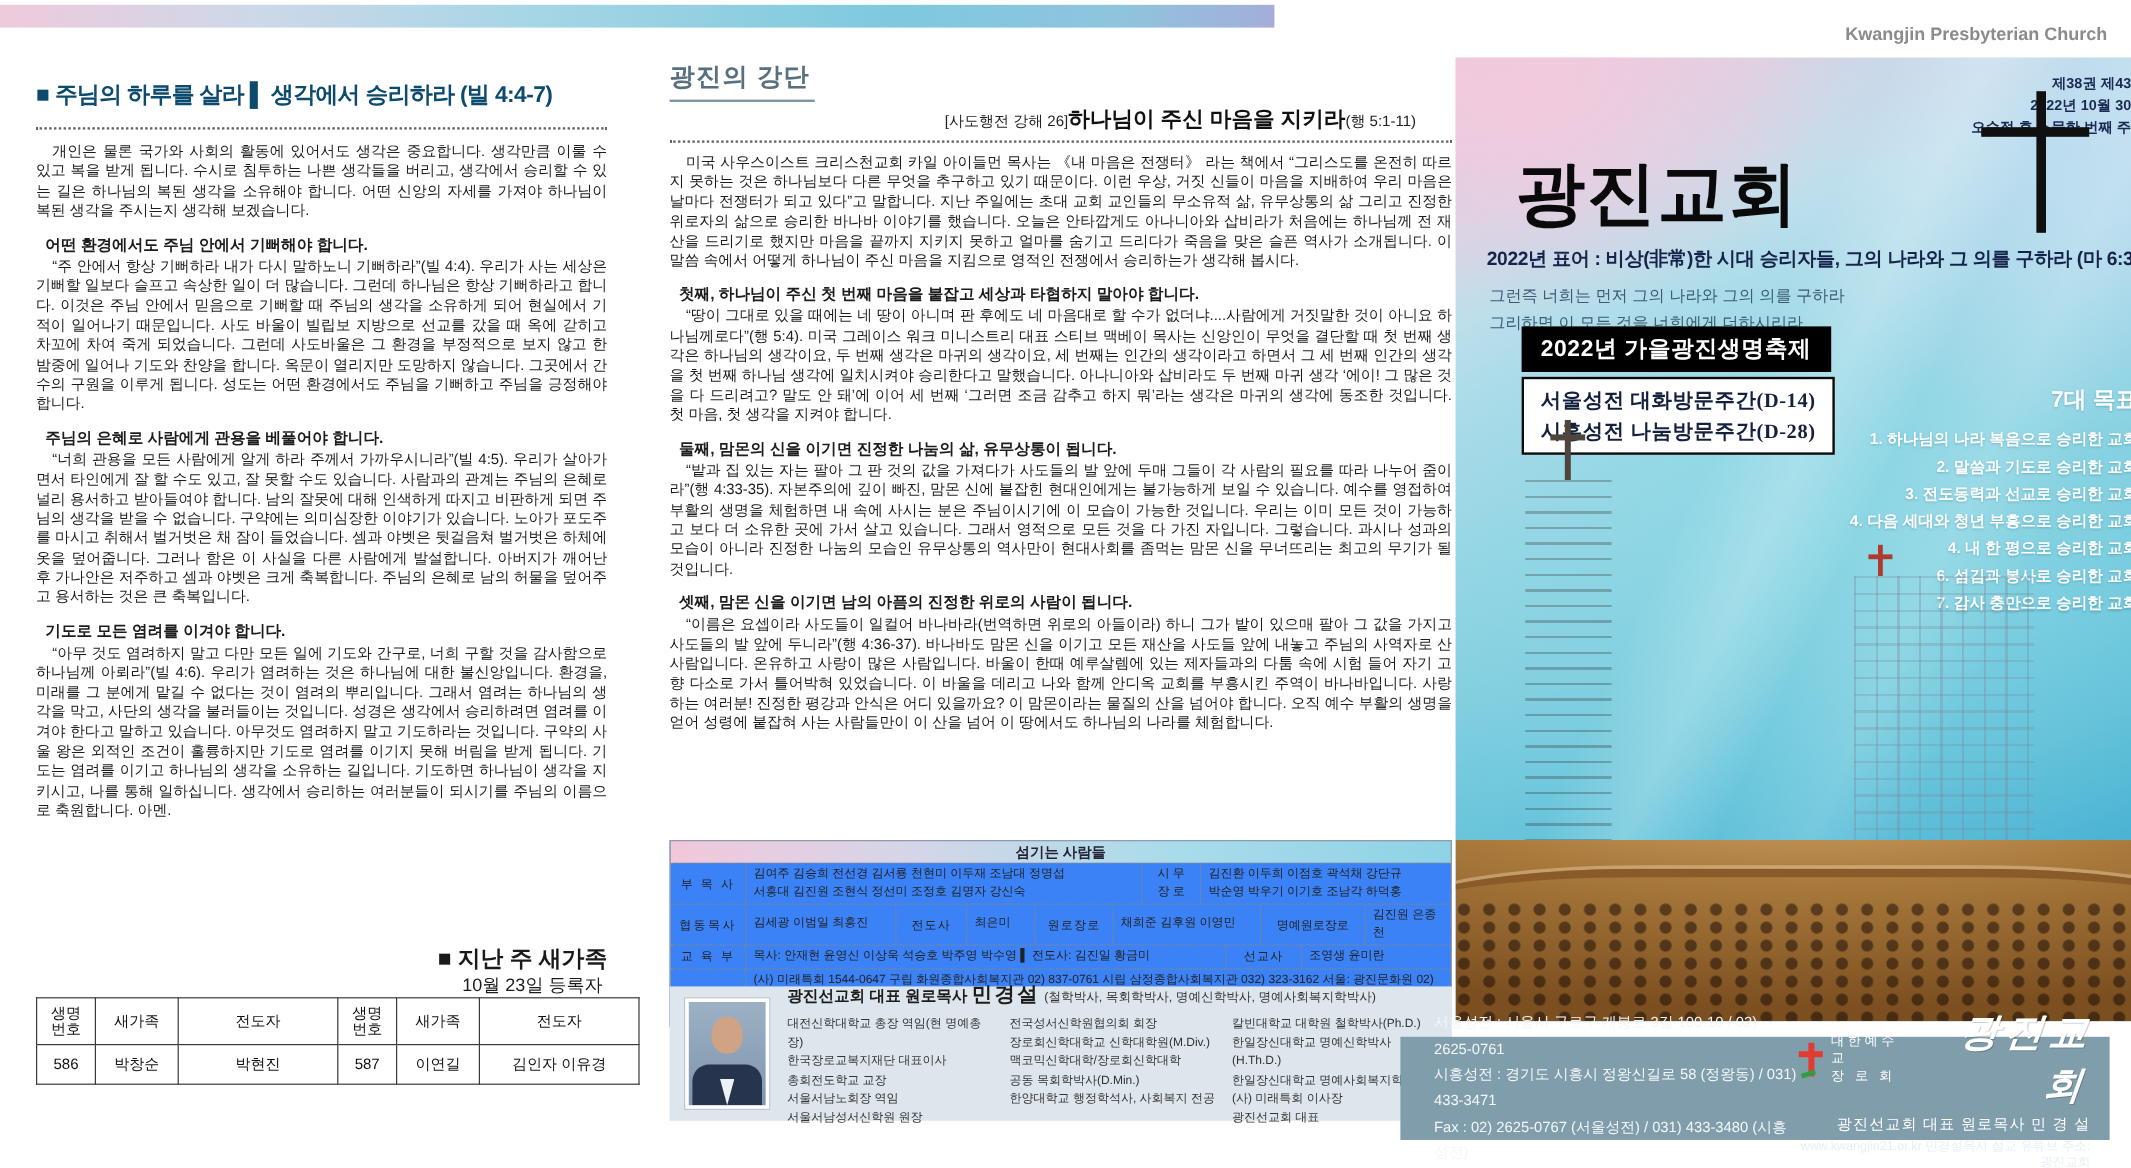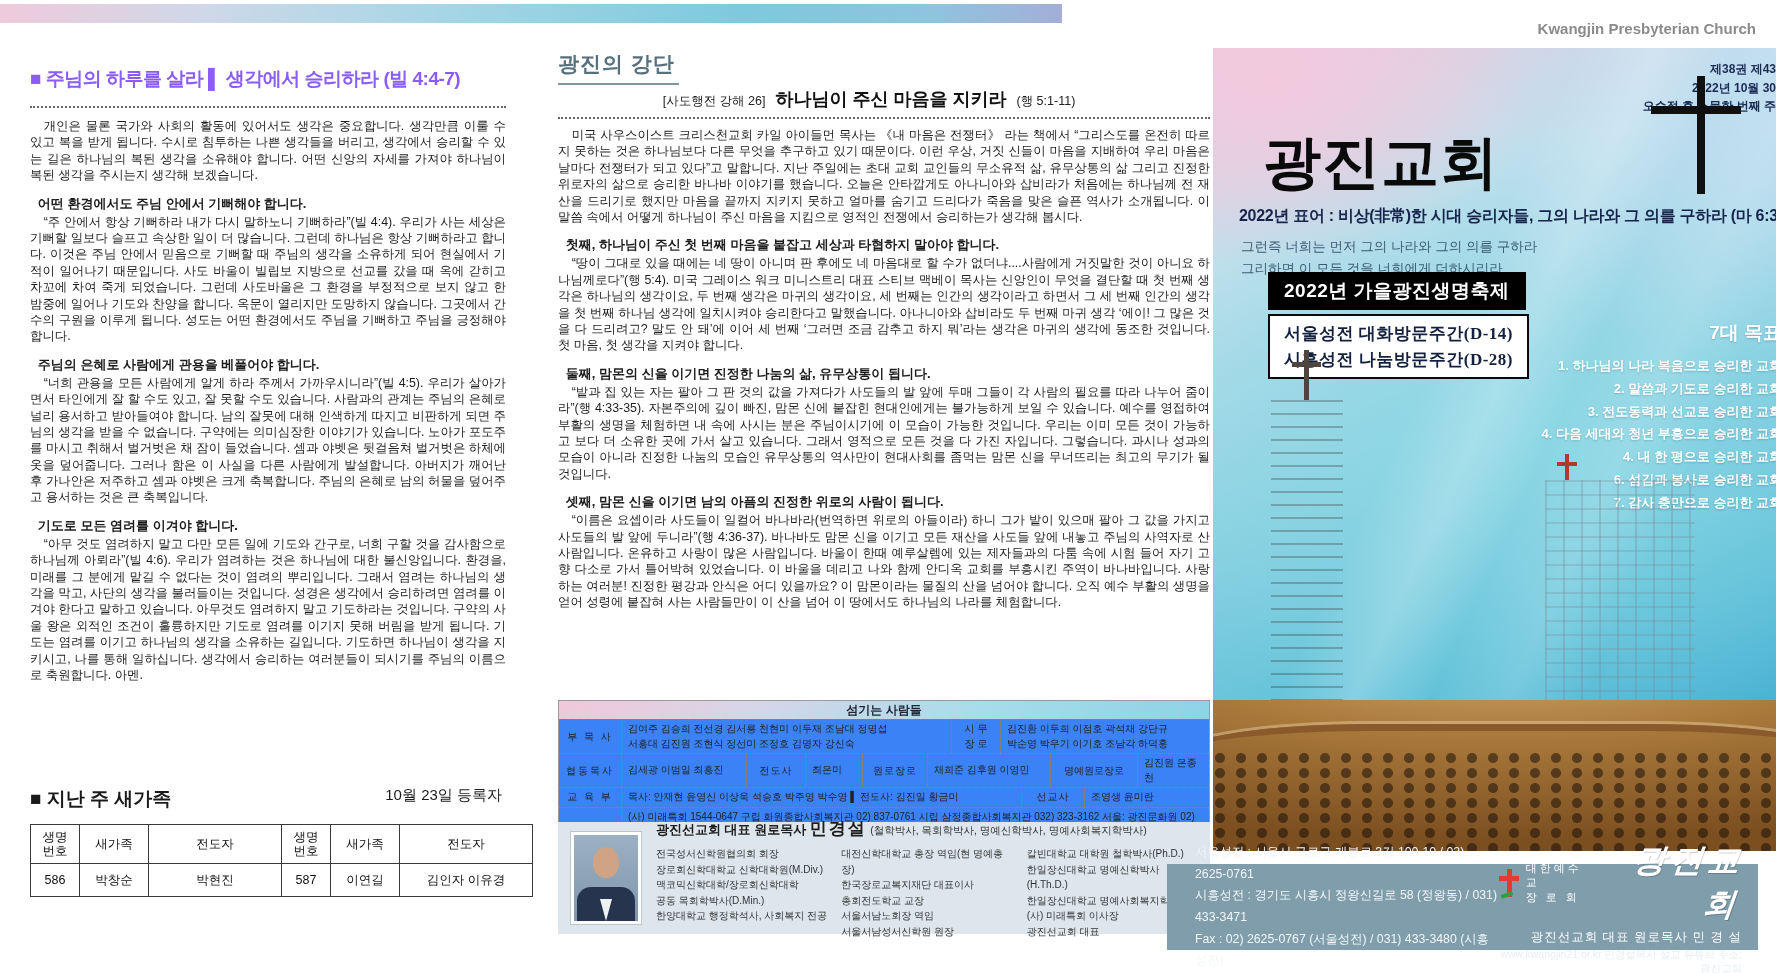--- a/index.html
+++ b/index.html
@@ -11,42 +11,42 @@
   .pre{white-space:pre-line;}
 
   
   .top-bar{
     position:absolute;left:0;top:4px;width:1062px;height:19px;
     background:linear-gradient(90deg,#eecadb 0%,#cdd8e8 20%,#a5d6e5 42%,#7ec9de 70%,#8fc4dd 88%,#a4aed8 100%);
   }
 
   
   .left-col{position:absolute;left:30px;top:66px;width:476px;}
-  .la-title{font-size:19px;font-weight:bold;color:#8b5cf6;letter-spacing:-0.5px;}
+  .la-title{font-size:19px;font-weight:bold;color:#0c4a6e;letter-spacing:-0.5px;}
   .dotted{border:none;border-top:2px dotted #666;margin:14px 0 10px 0;}
   .article{font-size:12.4px;line-height:1.32;text-align:justify;color:#1c1c1c;}
   .article .p{text-indent:1.1em;margin:0 0 4px 0;}
   .article .h{font-weight:bold;text-indent:0.6em;margin:11px 0 2px 0;font-size:13px;}
   .la-body{height:664px;overflow:hidden;}
 
   .nf{position:absolute;left:30px;top:786px;width:476px;}
-  .nf-head{display:flex;justify-content:space-between;align-items:flex-start;margin-bottom:12px;}
+  .nf-head{display:flex;justify-content:space-between;align-items:flex-end;margin-bottom:0;flex-direction:column;}
   .nf-title{font-size:19px;font-weight:bold;}
   .nf-date{font-size:15px;color:#1c1c1c;margin-right:4px;}
   table.nf-t{width:100%;border-collapse:collapse;font-size:12.5px;color:#111;table-layout:fixed;}
   table.nf-t td{border:1px solid #3a3a3a;text-align:center;vertical-align:middle;padding:2px;}
   table.nf-t tr.hd td{height:34px;line-height:1.15;}
   table.nf-t tr.bd td{height:28px;}
   td.dbl{border-left:3px double #3a3a3a;}
 
   
   .mid-col{position:absolute;left:558px;top:50px;width:652px;}
   .ms-title{display:inline-block;font-size:21px;font-weight:bold;color:#57707e;
             border-bottom:2px solid #7e95a2;padding:0 4px 5px 0;letter-spacing:1px;}
-  .ms-sub{display:flex;justify-content:center;align-items:baseline;gap:10px;margin:2px 30px 0 0;}
+  .ms-sub{display:flex;justify-content:flex-end;align-items:baseline;gap:0;margin:2px 30px 0 0;}
   .ms-series{font-size:12.5px;color:#222;}
   .ms-sermon{font-size:18px;font-weight:bold;color:#111;}
   .ms-ref{font-size:12.5px;color:#222;}
   .ms-body{height:556px;overflow:hidden;margin-top:8px;}
 
   
   .sv{position:absolute;left:558px;top:700px;width:652px;border:1px solid #9a9a9a;
       background:#3b82f6;font-size:10px;color:#222;box-sizing:border-box;}
   .sv-head{height:18px;display:flex;align-items:center;justify-content:center;
       font-size:12px;font-weight:bold;color:#223;
@@ -294,32 +294,32 @@
     </div>
   </div>
   <div class="p-right">
     <div class="p-title">
       <span class="p-org">광진선교회 대표 원로목사</span>
       <span class="p-name">민경설</span>
       <span class="p-deg">(철학박사, 목회학박사, 명예신학박사, 명예사회복지학박사)</span>
     </div>
     <div class="p-cols">
       <div class="p-col">
+        <div>대전신학대학교 총장 역임(현 명예총장)</div>
+        <div>한국장로교복지재단 대표이사</div>
+        <div>총회전도학교 교장</div>
+        <div>서울서남노회장 역임</div>
+        <div>서울서남성서신학원 원장</div>
+      </div>
+      <div class="p-col">
         <div>전국성서신학원협의회 회장</div>
         <div>장로회신학대학교 신학대학원(M.Div.)</div>
         <div>맥코믹신학대학/장로회신학대학</div>
         <div>공동 목회학박사(D.Min.)</div>
         <div>한양대학교 행정학석사, 사회복지 전공</div>
-      </div>
-      <div class="p-col">
-        <div>대전신학대학교 총장 역임(현 명예총장)</div>
-        <div>한국장로교복지재단 대표이사</div>
-        <div>총회전도학교 교장</div>
-        <div>서울서남노회장 역임</div>
-        <div>서울서남성서신학원 원장</div>
       </div>
       <div class="p-col">
         <div>칼빈대학교 대학원 철학박사(Ph.D.)</div>
         <div>한일장신대학교 명예신학박사(H.Th.D.)</div>
         <div>한일장신대학교 명예사회복지학박사</div>
         <div>(사) 미래특회 이사장</div>
         <div>광진선교회 대표</div>
       </div>
     </div>
   </div>

